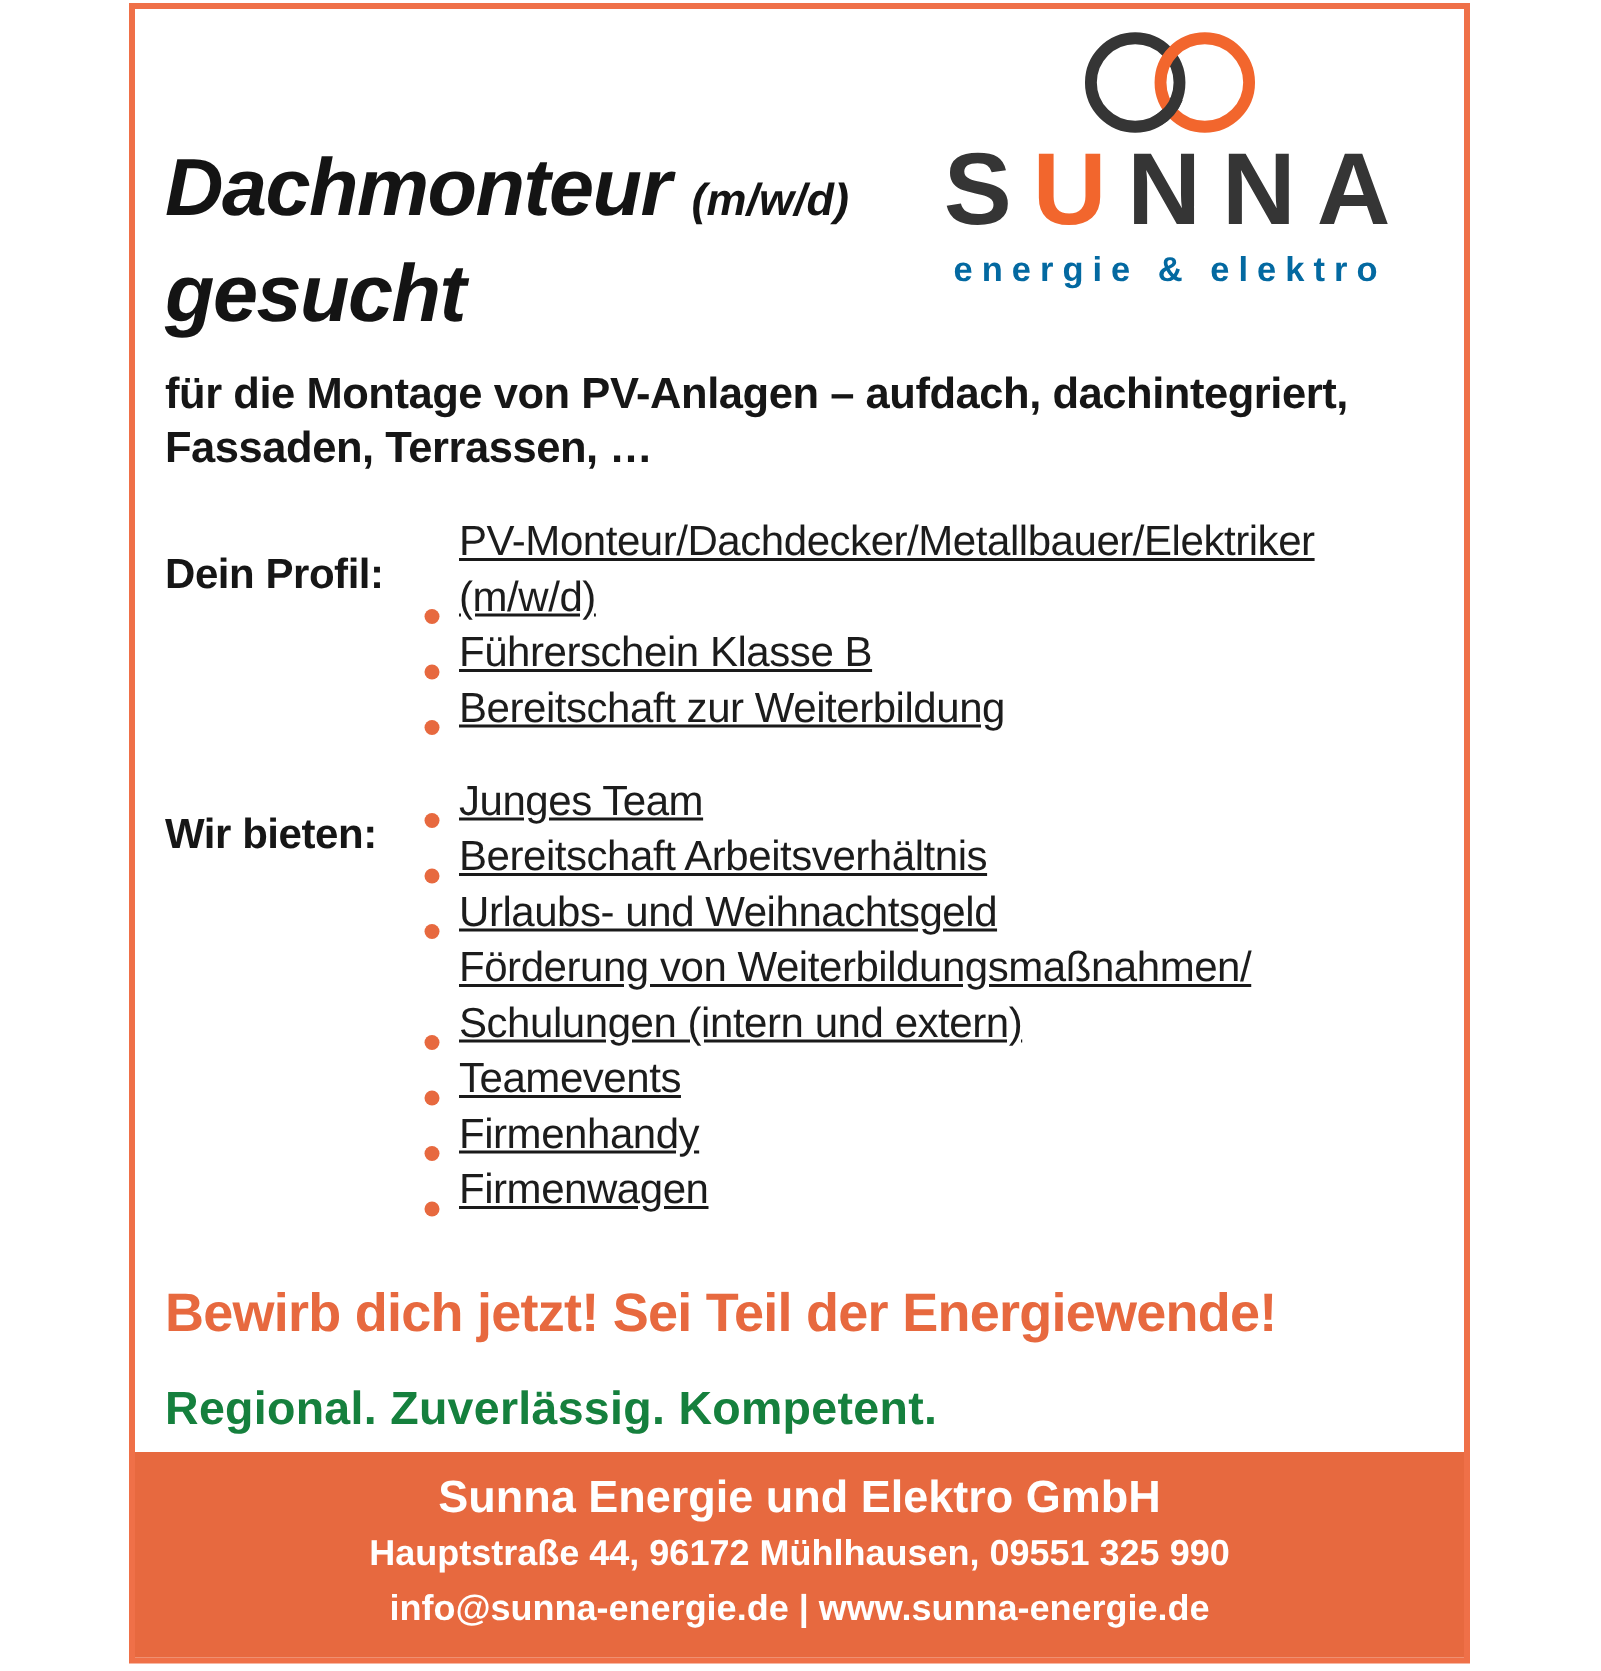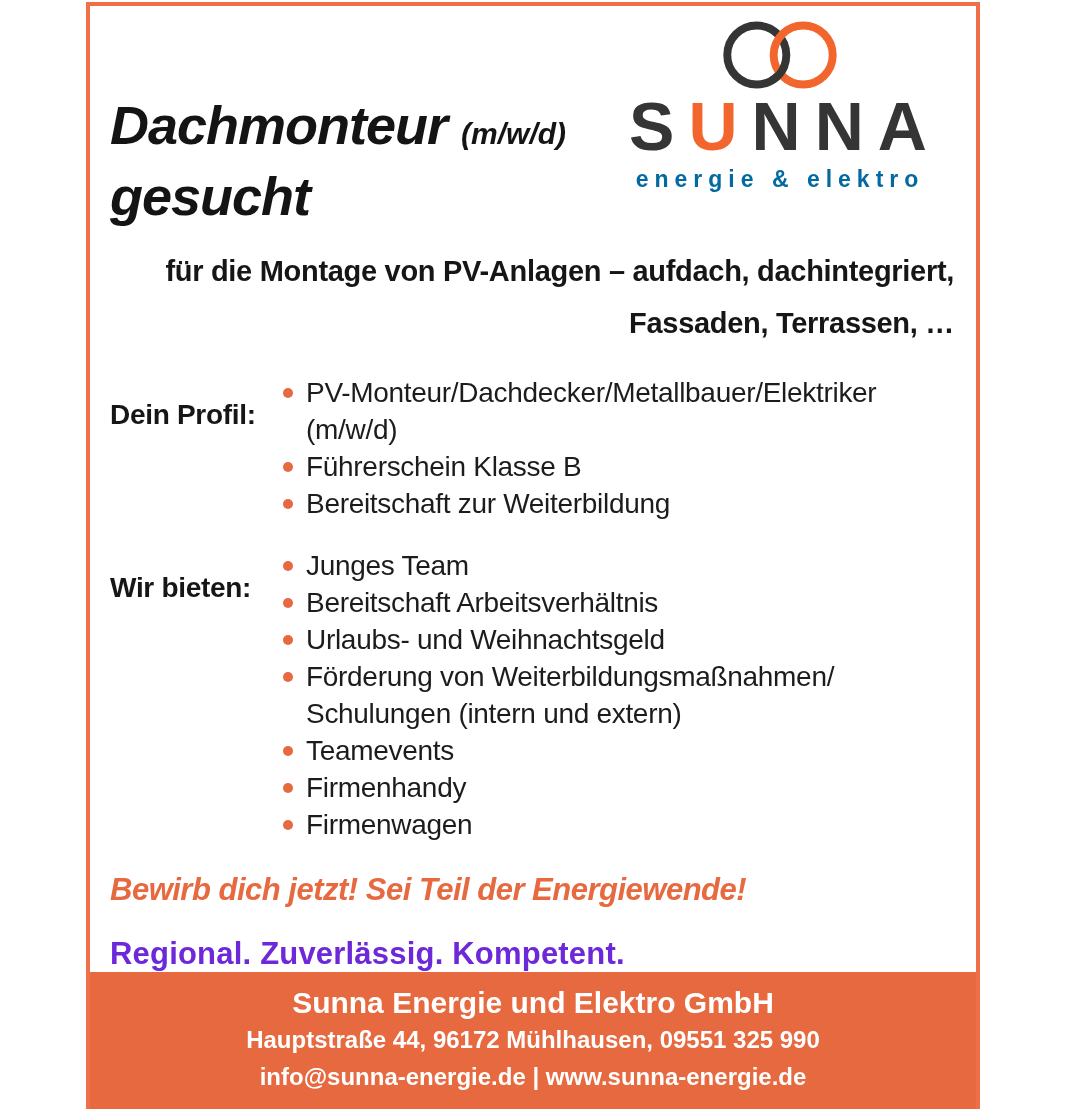--- a/index.html
+++ b/index.html
@@ -71,66 +71,64 @@
   .headline .mwd {
     font-size: 30px;
     font-weight: bold;
     font-style: italic;
     letter-spacing: 0;
   }
   
   .subtitle {
     margin: 18px 0 0 0;
     font-size: 29px;
-    line-height: 52px;
+    line-height: 36px;
     font-weight: bold;
     white-space: pre-line;
     color: #161616;
-    text-align: right;
   }
   
   .section-row { display: flex; margin-top: 25px; }
   .section-label {
     flex: 0 0 173px;
     font-size: 28px;
     line-height: 37px;
     font-weight: bold;
     color: #161616;
     margin-top: 22px;
   }
   .bullet-list { margin: 0; padding: 0; list-style: none; flex: 1; }
-  .bullet-list li { display: flex; align-items: flex-start; }
+  .bullet-list li { display: flex; align-items: flex-end; text-decoration: underline; }
   .bullet {
     flex: 0 0 10px;
     width: 10px; height: 10px;
     border-radius: 50%;
     background: var(--accent);
     margin: 14px 13px 0 0;
   }
   .li-text {
     font-size: 28px;
     line-height: 37px;
     white-space: pre-line;
     color: #1c1c1c;
   }
   
   .cta {
-    margin: 25px 0 0 0;
-    font-size: 31px;
+    margin: 42px 0 0 0;
+    font-size: 36px;
     line-height: 44px;
     font-weight: bold;
-    font-style: italic;
     color: var(--accent);
     letter-spacing: -0.5px;
   }
   .claim {
     margin: 24px 0 0 0;
     font-size: 31px;
     font-weight: bold;
-    color: #6d28d9;
+    color: #15803d;
     letter-spacing: 0.2px;
   }
   
   .footer {
     margin-top: auto;
     background: var(--accent);
     color: var(--footer-text);
     text-align: center;
     padding: 12px 10px 14px 10px;
   }

